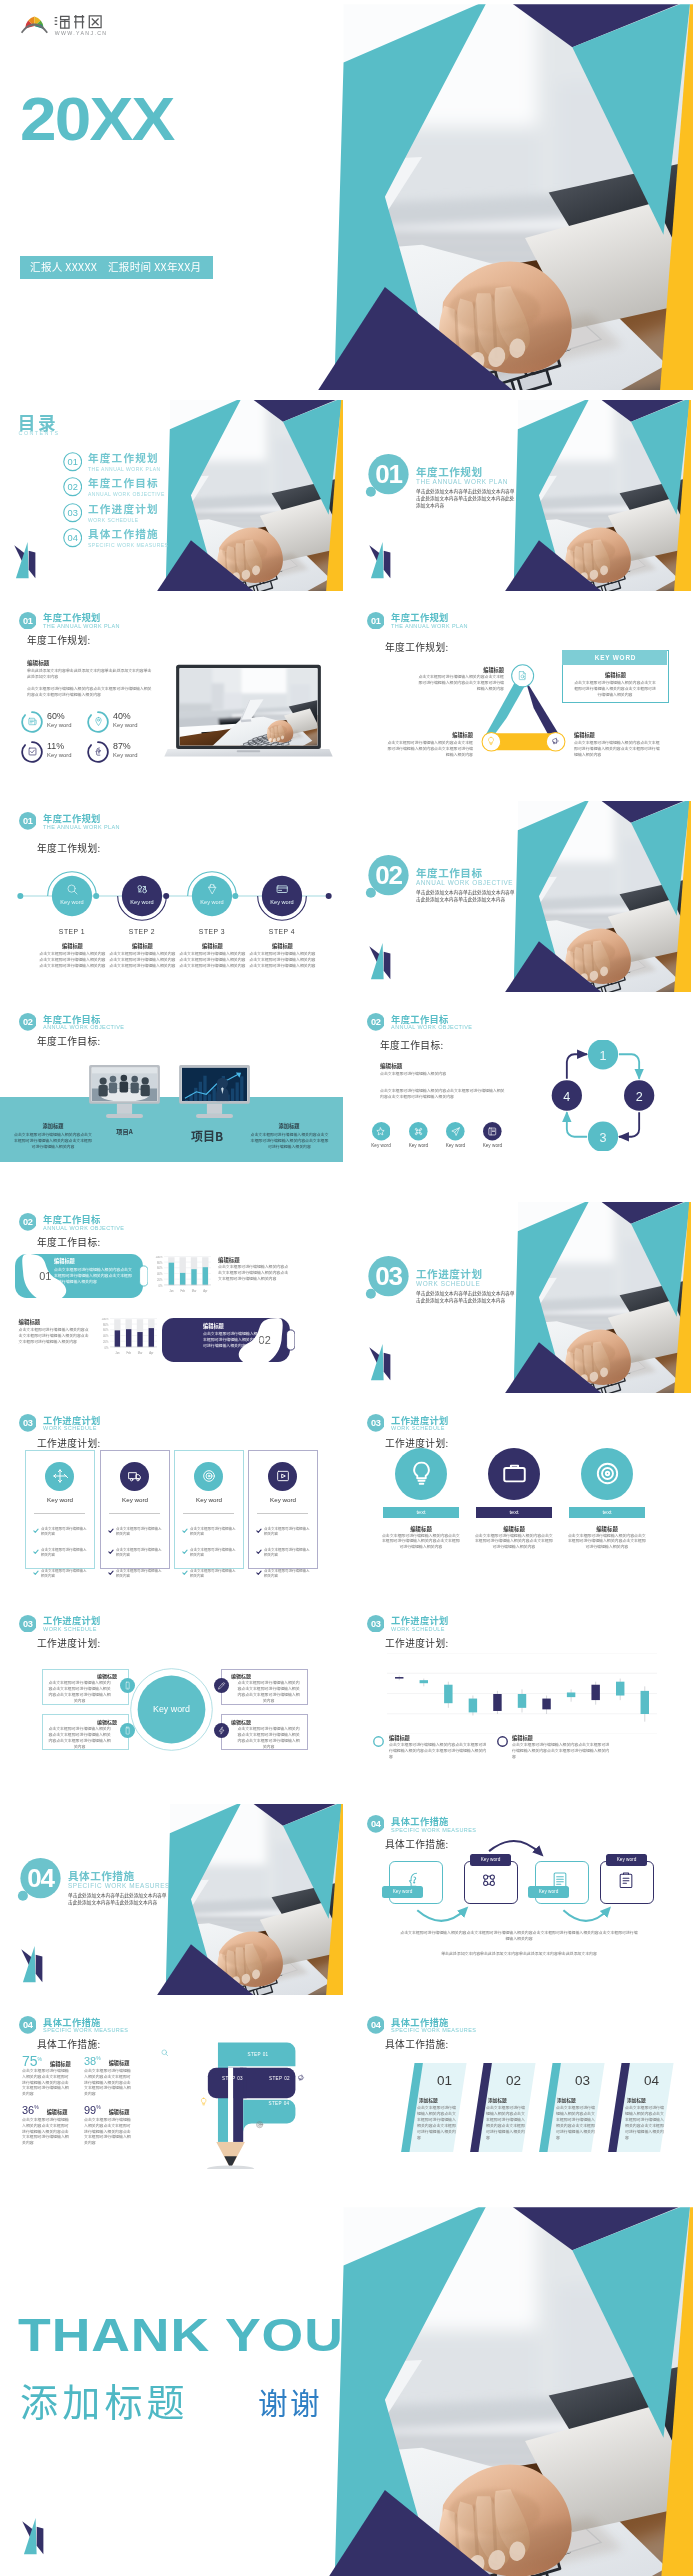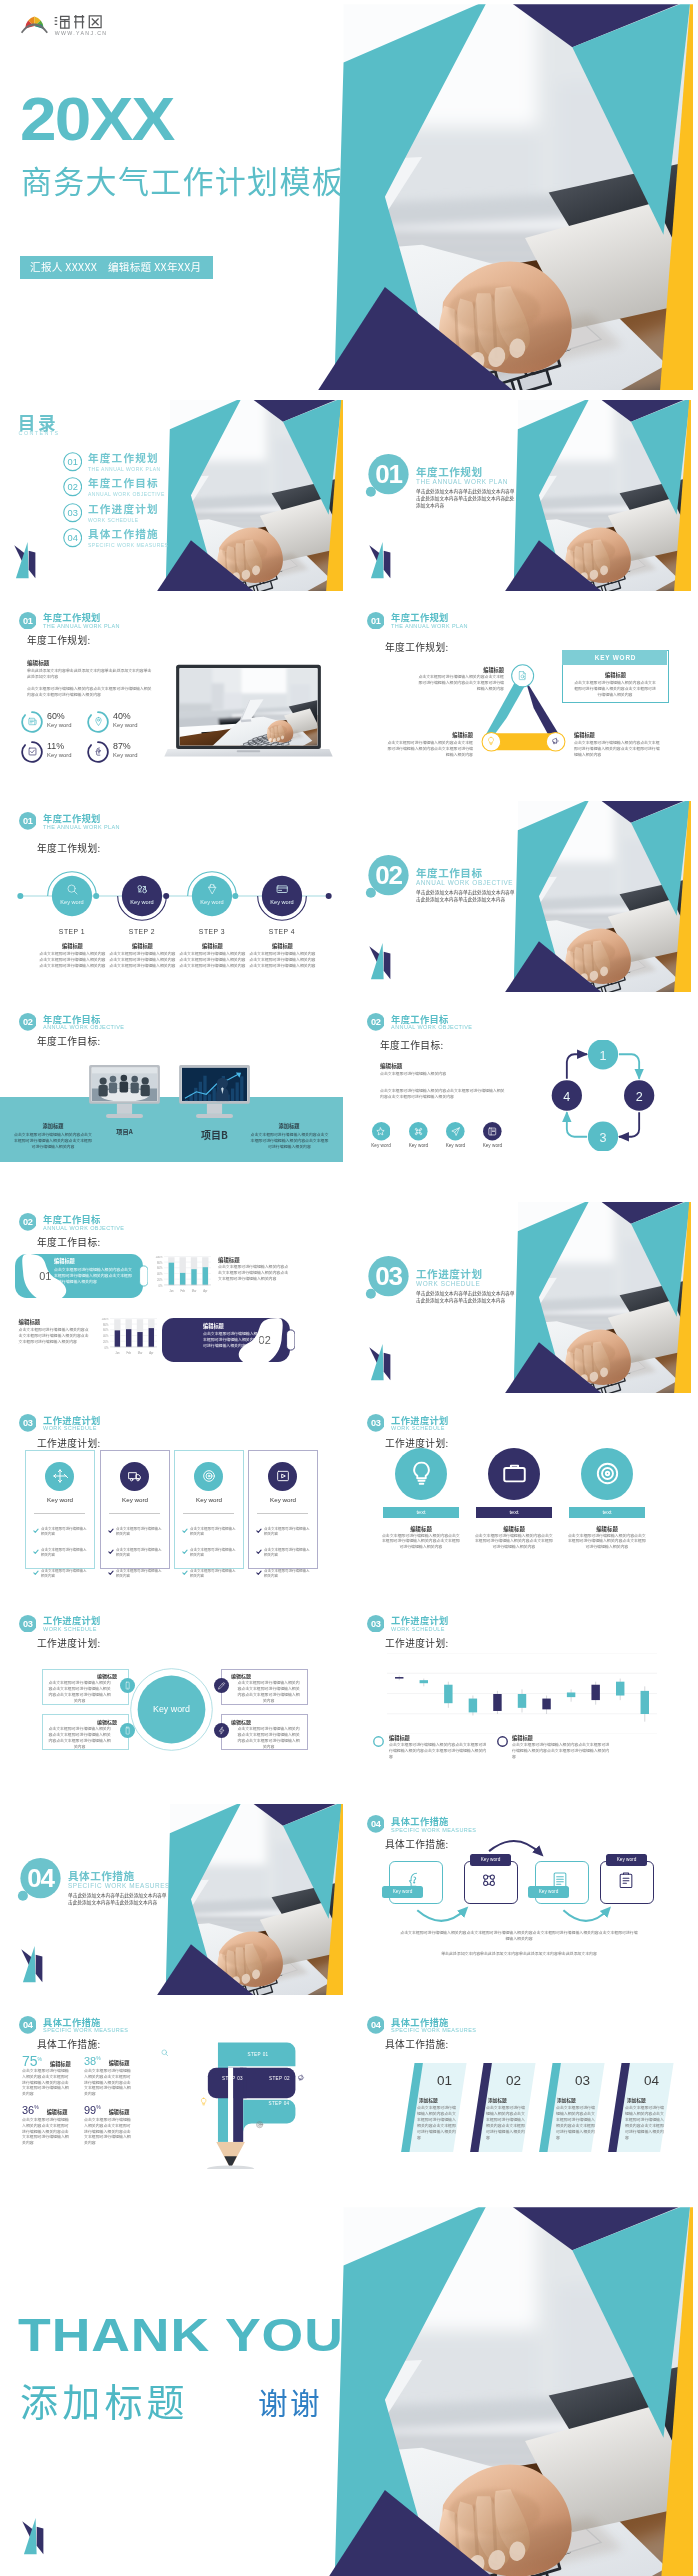--- a/index.html
+++ b/index.html
@@ -277,22 +277,21 @@
   <path d="M48 7.5h10v4h-10z"></path>
           <path d="M48 13.5h10v8h-10z"></path>
           <path d="M53 11.5v10"></path>
   <path d="M64 8h12M66 6v16M74 6v16M64 14h12"></path>
   <path d="M82 7h14v14h-14z"></path>
           <path d="M85 10l8 8M93 10l-8 8"></path>
  </g>
  <text x="41" y="29.5" font-family="Liberation Sans, sans-serif" font-size="6.2" fill="#8d8f92" letter-spacing="1.6">WWW.YANJ.CN</text>
 </svg>
  <div class="cov-year">20XX</div>
- <div class="cov-title cn">商务大气工作计划模板</div>
- <div class="cov-meta cn">汇报人 XXXXX    编辑标题 XX年XX月</div>
+ <div class="cov-meta cn">汇报人 XXXXX    汇报时间 XX年XX月</div>
 </div>
 <div class="row">
       <div class="slide s-half">
  <svg class="ph" viewBox="0 0 821 462" preserveAspectRatio="xMidYMid slice">
           <defs>
 <linearGradient id="wtoc" x1="0" y1="0" x2="0" y2="1">
               <stop offset="0" stop-color="#fdfdfe"></stop>
               <stop offset=".45" stop-color="#eef1f3"></stop>
               <stop offset="1" stop-color="#d8dce1"></stop>
             </linearGradient>
@@ -1515,21 +1514,21 @@
                 <circle cx="248" cy="118" r="34"></circle>
                 <path d="M210 250 v-70 a38 38 0 0 1 76 0 v70z"></path>
               </g>
  <path d="M240 150 l8 34 l8-34 l-8-8z" fill="#c8d8e4"></path>
             </svg>
           </g>
  <rect x="33.0" y="46" width="18" height="12" fill="#c9ced4"></rect>
  <rect x="20.0" y="58" width="44" height="5" rx="2.5" fill="#c2c7cd"></rect>
 </svg>
  <div class="a cn" style="left:101px;top:128px;width:47px;text-align:center;font-size:6.2px;font-weight:700;color:#2c3c44;white-space:nowrap;">项目A</div>
- <div class="a cn" style="left:191px;top:128px;width:47px;text-align:center;font-size:10px;font-weight:700;color:#2c3c44;white-space:nowrap;">项目B</div>
+ <div class="a cn" style="left:191px;top:128px;width:47px;text-align:left;font-size:12px;font-weight:700;color:#2c3c44;white-space:nowrap;">项目B</div>
  <div class="a cn" style="left:22px;top:123px;width:62px;text-align:center;font-size:5.2px;font-weight:700;color:#2c3c44;white-space:nowrap;">添加标题</div>
  <div class="a cn" style="left:13.5px;top:132px;width:79px;text-align:center;font-size:3.9px;line-height:6px;color:#2e444c;">点击文本框即可进行编辑输入相关内容点击文本框即可进行编辑输入相关内容点击文本框即可进行编辑输入相关内容</div>
  <div class="a cn" style="left:258px;top:123px;width:62px;text-align:center;font-size:5.2px;font-weight:700;color:#2c3c44;white-space:nowrap;">添加标题</div>
  <div class="a cn" style="left:250px;top:132px;width:79px;text-align:center;font-size:3.9px;line-height:6px;color:#2e444c;">点击文本框即可进行编辑输入相关内容点击文本框即可进行编辑输入相关内容点击文本框即可进行编辑输入相关内容</div>
       </div>
 <div class="slide s-half">
         <div class="a" style="left:18.6px;top:13.5px;">
  <svg class="a" width="17.7" height="17.7" viewBox="0 0 21 21" style="left:0;top:0;">
   <circle cx="10.5" cy="10.5" r="10.5" fill="#6cc3cc"></circle>
   <text x="10.5" y="14.5" text-anchor="middle" font-family="Liberation Sans, sans-serif" font-size="11" font-weight="700" fill="#fff" letter-spacing="-.5">02</text>

